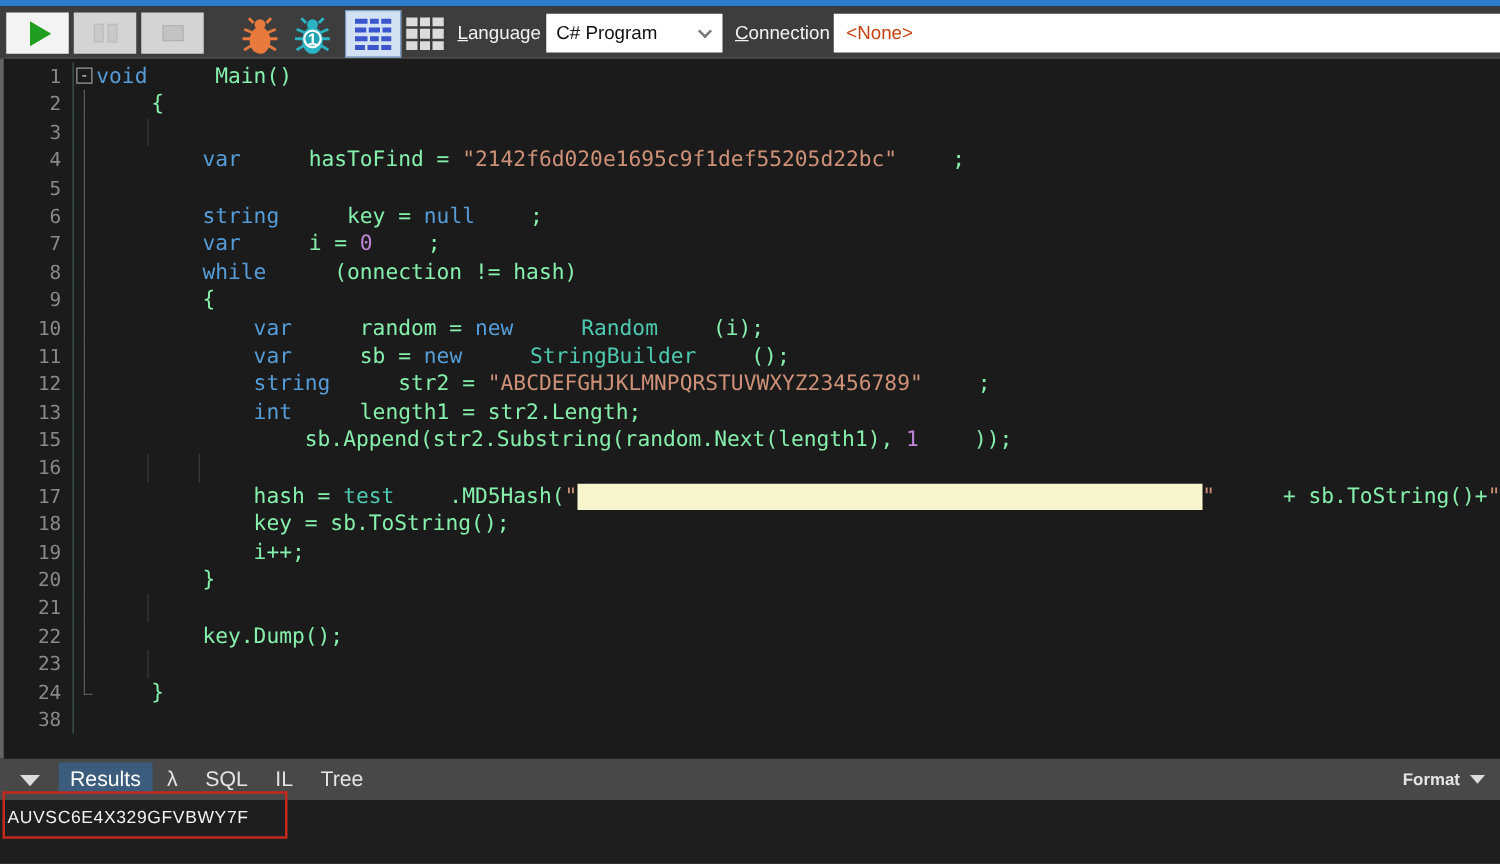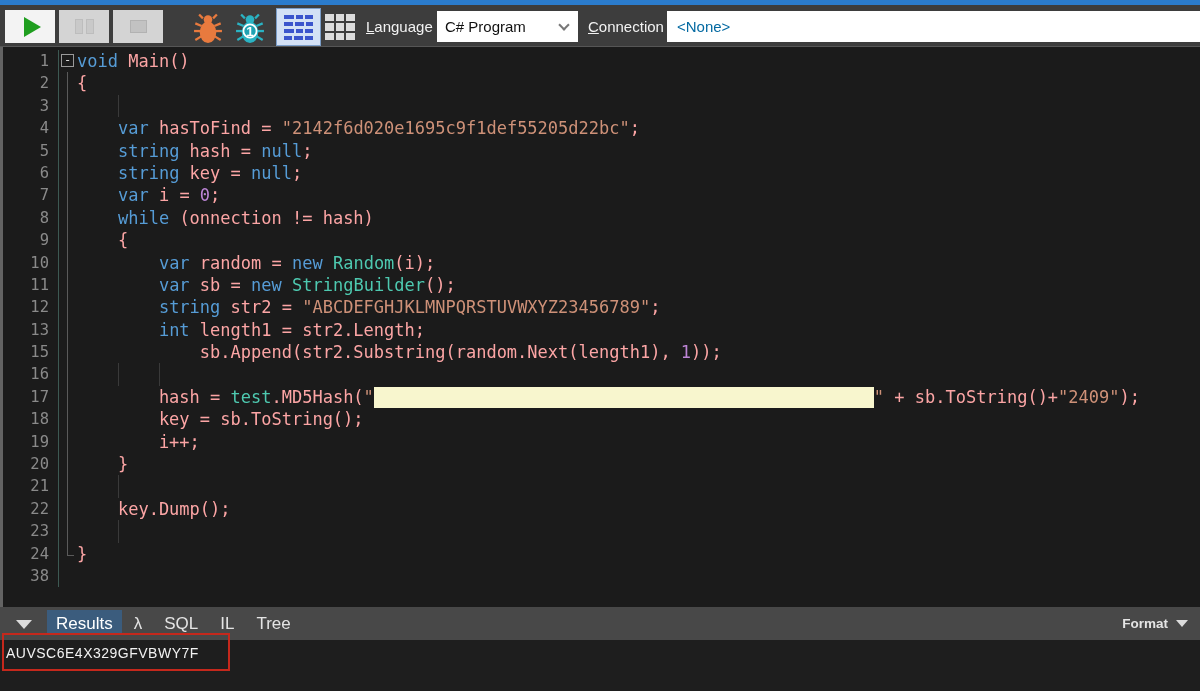--- a/index.html
+++ b/index.html
@@ -26,38 +26,38 @@
   .tb-toggle .r { display:flex; gap:2px; }
   .tb-toggle .r i { display:block; height:4px; background:#3b55cc; }
   .grid-icon { position:absolute; left:325px; top:9px; width:30px; height:26px; display:grid; grid-template-columns:repeat(3,1fr); grid-template-rows:repeat(3,1fr); gap:2px; }
   .grid-icon i { background:#dcdcdc; }
   .tb-label { position:absolute; top:13px; font-size:15px; color:#f2f2f2; }
   .lbl-language { left:366px; }
   .lbl-connection { left:588px; }
   .acckey { text-decoration:underline; }
   .dropdown { position:absolute; left:437px; top:6px; width:141px; height:31px; background:#ffffff; display:flex; align-items:center; padding-left:8px; font-size:15px; color:#111; }
   .dd-chevron { position:absolute; right:10px; top:10px; width:8px; height:8px; border-right:2px solid #777; border-bottom:2px solid #777; transform:rotate(45deg); }
-  .conn-field { position:absolute; left:667px; top:6px; width:533px; height:31px; background:#ffffff; display:flex; align-items:center; padding-left:10px; font-size:15px; color:#0369a1;text-align:center; }
+  .conn-field { position:absolute; left:667px; top:6px; width:533px; height:31px; background:#ffffff; display:flex; align-items:center; padding-left:10px; font-size:15px; color:#c2410c;text-align:center; }
 
   
   .editor { position:absolute; left:0; top:47px; width:1200px; height:560px; background:#1b1b1b; overflow:hidden; }
   .editor-leftstrip { position:absolute; left:0; top:0; width:3px; height:560px; background:#636363; }
   .code-lines { position:absolute; left:3px; top:3px; width:1197px; }
   .code-row { display:flex; height:22.4px; line-height:22.4px; font-family:"DejaVu Sans Mono", monospace; font-size:17px; }
   .ln { width:56px; flex:none; text-align:right; padding-right:9px; color:#8a8a8a; font-size:15.5px; border-right:1px solid #3d5953; }
   .fold { width:18px; flex:none; position:relative; }
   .fold-box { position:absolute; left:2px; top:4px; width:13px; height:13px; border:1px solid #9a9a9a; color:#d5d5d5; font-size:12px; line-height:11px; text-align:center; background:#1b1b1b; }
   .fold-line { position:absolute; left:8px; top:0; width:1px; height:100%; background:#5a5a5a; }
   .fold-end { position:absolute; left:8px; top:0; width:7px; height:60%; border-left:1px solid #5a5a5a; border-bottom:1px solid #5a5a5a; }
   .code { white-space:pre; color:#d8d8d8; position:relative; }
   .t-kw { color:#569cd6; }
   .t-ty { color:#4ec9b0; }
   .t-str { color:#ce9178; }
   .t-num { color:#bd85d6; }
-  .t-pl { color:#fca5a5; }
+  .t-pl { color:#86efac;padding-left:44px; }
   .t-redact { display:inline-block; width:500px; height:21px; background:#f8f6ce; vertical-align:bottom; }
   .indent-guide { position:absolute; top:0; width:1px; height:100%; background:#3a3a3a; }
 
   
   .tabstrip { position:absolute; left:0; top:607px; width:1200px; height:33px; background:#484848; }
   .collapse-tri { position:absolute; left:16px; top:13px; width:0; height:0; border-left:8px solid transparent; border-right:8px solid transparent; border-top:9px solid #dcdcdc; }
   .results-tabs { position:absolute; left:47px; top:3px; height:27px; display:flex; }
   .tab { height:25px; line-height:27px; padding:0 10px; font-size:17px; color:#e4e4e4; margin-right:2px; }
   .tab.selected { background:#3b5c7d; color:#ffffff; padding:0 9px; }
   .format-area { position:absolute; right:12px; top:0; height:33px; display:flex; align-items:center; gap:8px; }
@@ -200,21 +200,20 @@
           <div class="fold">
             <div class="fold-line"></div>
           </div>
           <div class="code"><span class="t-pl">    </span><span class="t-kw">var</span><span class="t-pl"> hasToFind = </span><span class="t-str">"2142f6d020e1695c9f1def55205d22bc"</span><span class="t-pl">;</span></div>
         </div>
         <div class="code-row">
           <div class="ln">5</div>
           <div class="fold">
             <div class="fold-line"></div>
           </div>
-          <div class="code"><span class="t-pl">    </span><span class="t-kw">string</span><span class="t-pl"> hash = </span><span class="t-kw">null</span><span class="t-pl">;</span></div>
         </div>
         <div class="code-row">
           <div class="ln">6</div>
           <div class="fold">
             <div class="fold-line"></div>
           </div>
           <div class="code"><span class="t-pl">    </span><span class="t-kw">string</span><span class="t-pl"> key = </span><span class="t-kw">null</span><span class="t-pl">;</span></div>
         </div>
         <div class="code-row">
           <div class="ln">7</div>

